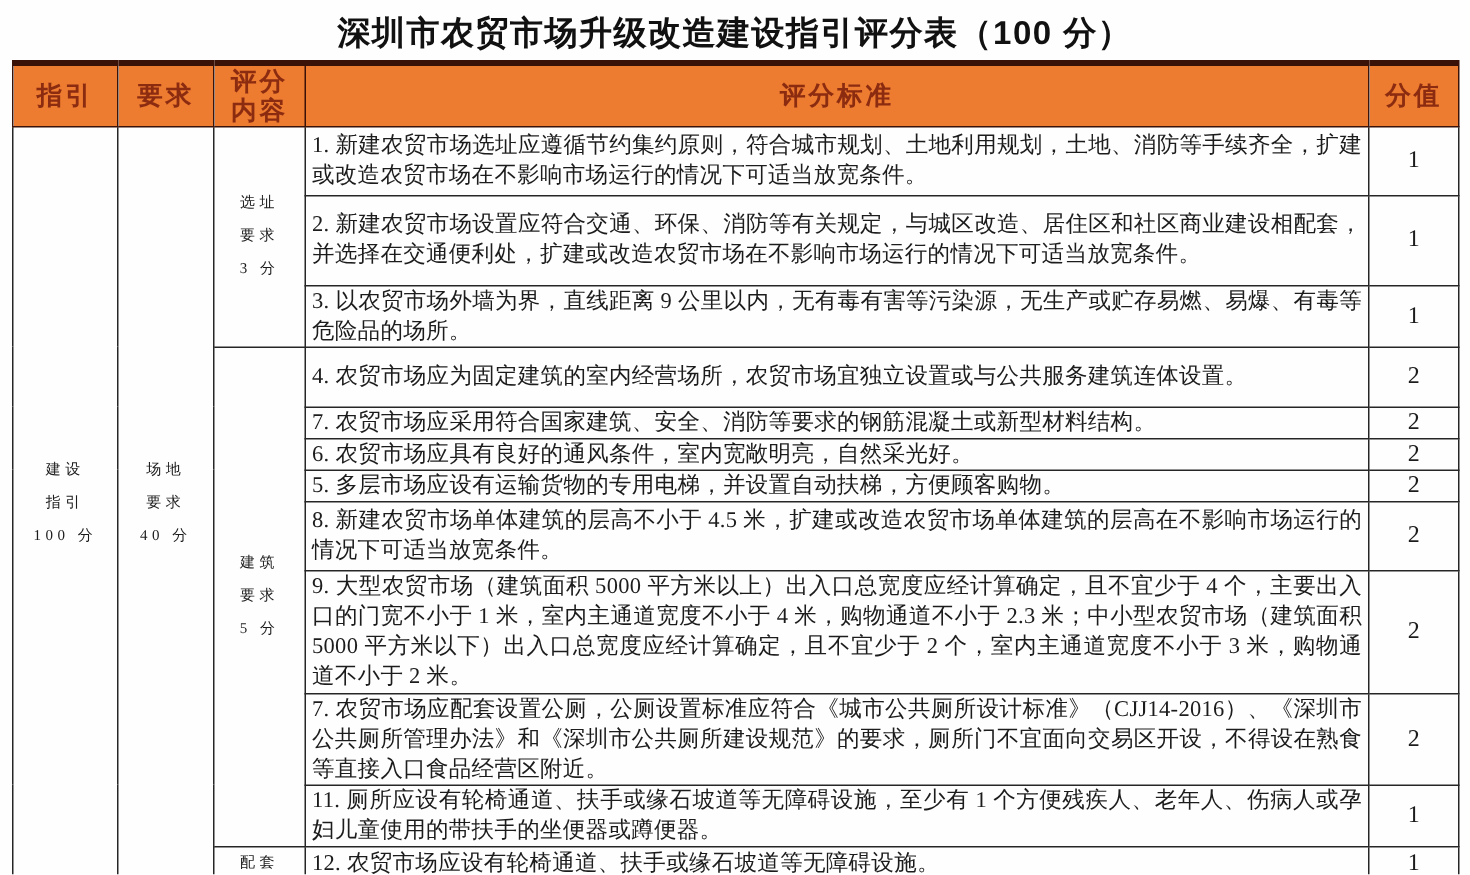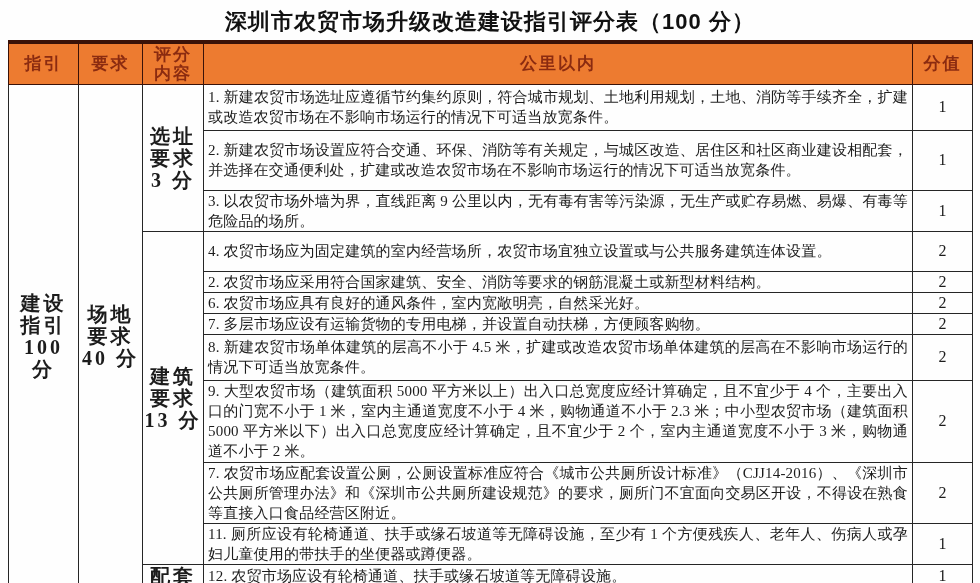--- a/index.html
+++ b/index.html
@@ -52,25 +52,25 @@
     text-align: center;
     letter-spacing: 2px;
     border-top: 4px solid #77221A;
     border-color: #3a1208;
     white-space: pre-line;
     line-height: 19px;
     font-family: "Liberation Sans", "DejaVu Sans", sans-serif;
   }
   td.vcell {
     text-align: center;
-    font-size: 20px;
+    font-size: 10px;
     letter-spacing: 3px;
     line-height: 22px;
     white-space: pre-line;
-    font-weight: bold;
+    font-weight: normal;
   }
   td.criteria {
     font-size: 15px;
     line-height: 20px;
     padding: 0 4px;
     text-align: justify;
     letter-spacing: 0.2px;
   }
   td.score {
     text-align: center;
@@ -91,21 +91,21 @@
         <col class="c-content">
         <col class="c-criteria">
         <col class="c-score">
     </colgroup>
     <tbody>
       <tr class="head">
         <th>指引</th>
         <th>要求</th>
         <th>评分
 内容</th>
-        <th>公里以内</th>
+        <th>评分标准</th>
         <th>分值</th>
       </tr>
 
       <tr style="height:46px">
         <td class="vcell" rowspan="12">建设
 指引
 100 分</td>
         <td class="vcell" rowspan="12">场地
 要求
 40 分</td>
@@ -120,34 +120,34 @@
         <td class="score">1</td>
       </tr>
       <tr style="height:38px">
         <td class="criteria">3. 以农贸市场外墙为界，直线距离 9 公里以内，无有毒有害等污染源，无生产或贮存易燃、易爆、有毒等危险品的场所。</td>
         <td class="score">1</td>
       </tr>
 
       <tr style="height:40px">
         <td class="vcell" rowspan="8">建筑
 要求
-13 分</td>
+5 分</td>
         <td class="criteria">4. 农贸市场应为固定建筑的室内经营场所，农贸市场宜独立设置或与公共服务建筑连体设置。</td>
         <td class="score">2</td>
       </tr>
       <tr style="height:20px">
-        <td class="criteria">2. 农贸市场应采用符合国家建筑、安全、消防等要求的钢筋混凝土或新型材料结构。</td>
+        <td class="criteria">7. 农贸市场应采用符合国家建筑、安全、消防等要求的钢筋混凝土或新型材料结构。</td>
         <td class="score">2</td>
       </tr>
       <tr style="height:20px">
         <td class="criteria">6. 农贸市场应具有良好的通风条件，室内宽敞明亮，自然采光好。</td>
         <td class="score">2</td>
       </tr>
       <tr style="height:21px">
-        <td class="criteria">7. 多层市场应设有运输货物的专用电梯，并设置自动扶梯，方便顾客购物。</td>
+        <td class="criteria">5. 多层市场应设有运输货物的专用电梯，并设置自动扶梯，方便顾客购物。</td>
         <td class="score">2</td>
       </tr>
       <tr style="height:46px">
         <td class="criteria">8. 新建农贸市场单体建筑的层高不小于 4.5 米，扩建或改造农贸市场单体建筑的层高在不影响市场运行的情况下可适当放宽条件。</td>
         <td class="score">2</td>
       </tr>
       <tr style="height:82px">
         <td class="criteria">9. 大型农贸市场（建筑面积 5000 平方米以上）出入口总宽度应经计算确定，且不宜少于 4 个，主要出入口的门宽不小于 1 米，室内主通道宽度不小于 4 米，购物通道不小于 2.3 米；中小型农贸市场（建筑面积 5000 平方米以下）出入口总宽度应经计算确定，且不宜少于 2 个，室内主通道宽度不小于 3 米，购物通道不小于 2 米。</td>
         <td class="score">2</td>
       </tr>

